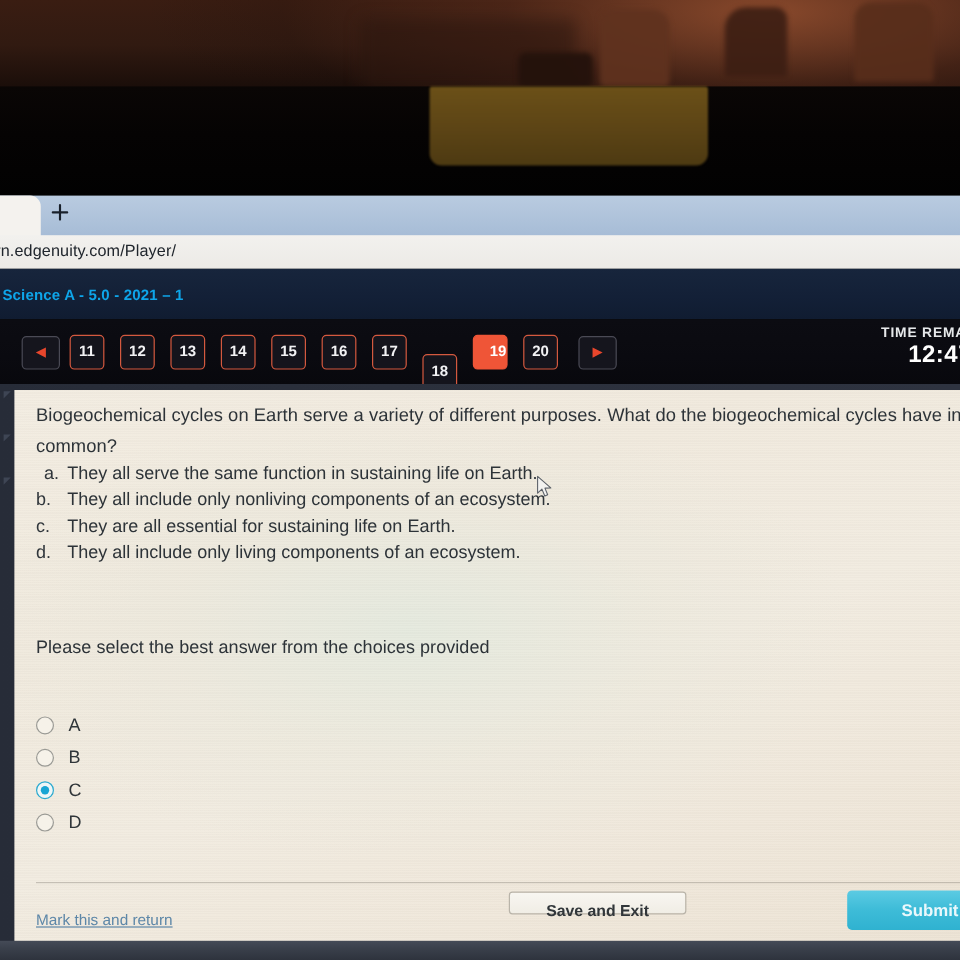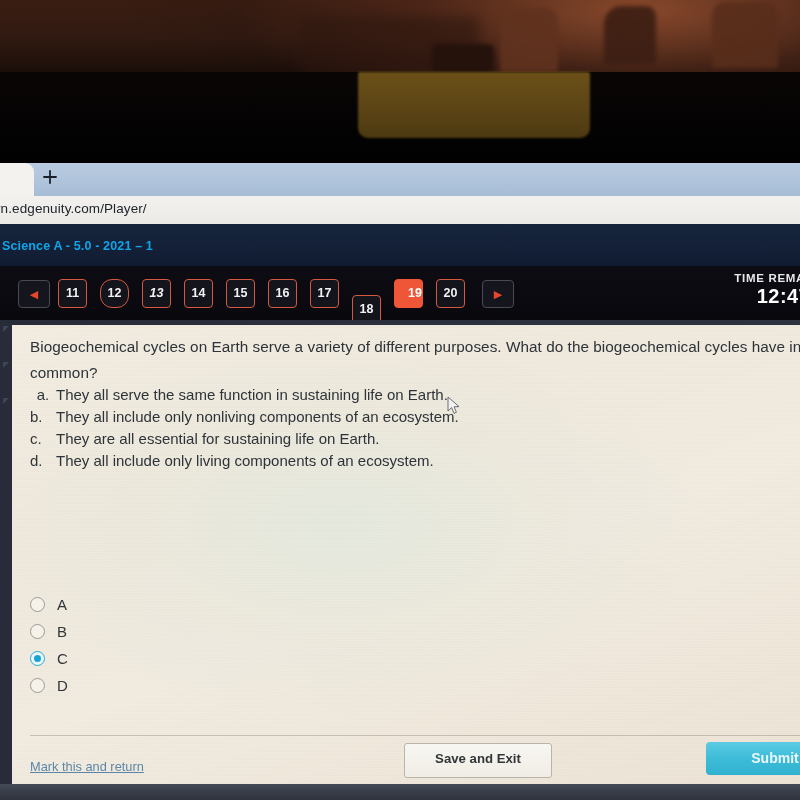--- a/index.html
+++ b/index.html
@@ -295,22 +295,22 @@
     position: absolute;
     left: 18px; top: 434px;
     color: #5d87a8;
     font-size: 12.8px;
     text-decoration: underline;
     white-space: nowrap;
     text-align: right;
   }
   .btn-save {
     position: absolute;
-    left: 392px; top: 418px;
-    width: 148px; height: 35px;
+    left: 412px; top: 418px;
+    width: 148px; height: 19px;
     border: 1px solid #b9b4a9;
     border-radius: 3px;
     background: linear-gradient(180deg, #f8f6f1 0%, #f0ede5 100%);
     color: #31363a;
     font-size: 13.2px;
     font-weight: bold;
     line-height: 29px;
     text-align: center;
     box-sizing: border-box;
   }
@@ -389,22 +389,22 @@
 
   <div class="course-bar"></div>
   <div class="course-title">Science A - 5.0 - 2021 – 1</div>
 
   <div class="navbar"></div>
   <div class="arrow-btn arrow-prev">
     <span class="glyph">◀</span>
   </div>
   <div id="qnums">
       <div class="qnum" style="left: 58px;">11</div>
-      <div class="qnum" style="left: 100px; border-radius: 12px;">12</div>
-      <div class="qnum" style="left: 142px; font-style: italic;">13</div>
+      <div class="qnum" style="left: 100px;">12</div>
+      <div class="qnum" style="left: 142px;">13</div>
       <div class="qnum" style="left: 184px;">14</div>
       <div class="qnum" style="left: 226px;">15</div>
       <div class="qnum" style="left: 268px;">16</div>
       <div class="qnum" style="left: 310px;">17</div>
       <div class="qnum" style="left: 352px; margin-top: 16px;">18</div>
       <div class="qnum active" style="left: 394px; text-align: right;">19</div>
       <div class="qnum" style="left: 436px;">20</div>
     </div>
   <div class="arrow-btn arrow-next">
     <span class="glyph">▶</span>
@@ -423,20 +423,21 @@
 
     <div class="q-stem">Biogeochemical cycles on Earth serve a variety of different purposes. What do the biogeochemical cycles have in common?</div>
 
     <div id="choices">
         <div class="choice" style="top: 59px; text-align: center;"><span class="ltr">a.</span><span>They all serve the same function in sustaining life on Earth.</span></div>
         <div class="choice" style="top: 81px;"><span class="ltr">b.</span><span>They all include only nonliving components of an ecosystem.</span></div>
         <div class="choice" style="top: 103px;"><span class="ltr">c.</span><span>They are all essential for sustaining life on Earth.</span></div>
         <div class="choice" style="top: 125px;"><span class="ltr">d.</span><span>They all include only living components of an ecosystem.</span></div>
       </div>
 
+    <div class="prompt">Please select the best answer from the choices provided</div>
 
     <div id="options">
         <div class="opt-row" style="top: 269px;">
           <span class="radio"></span>
           <span class="opt-label">A</span>
         </div>
         <div class="opt-row" style="top: 296px;">
           <span class="radio"></span>
           <span class="opt-label">B</span>
         </div>

